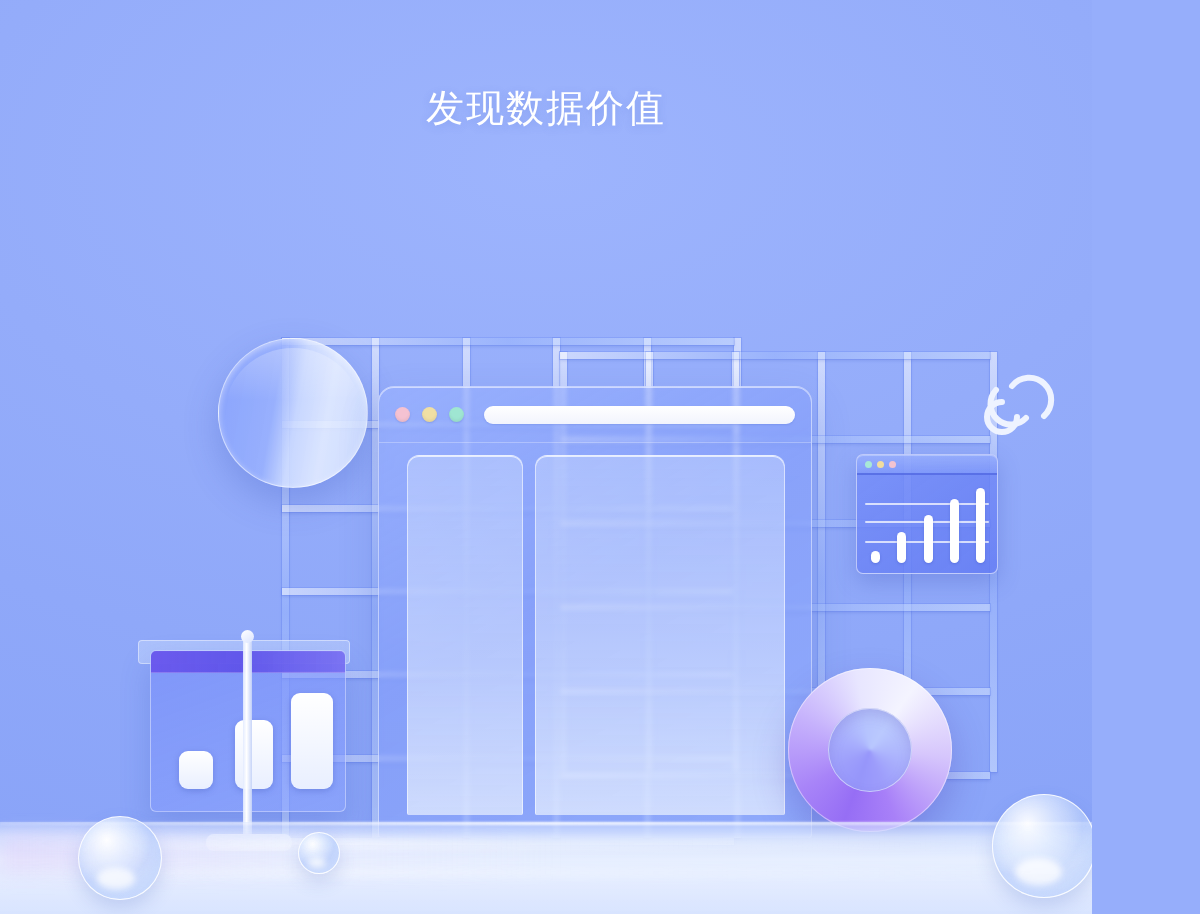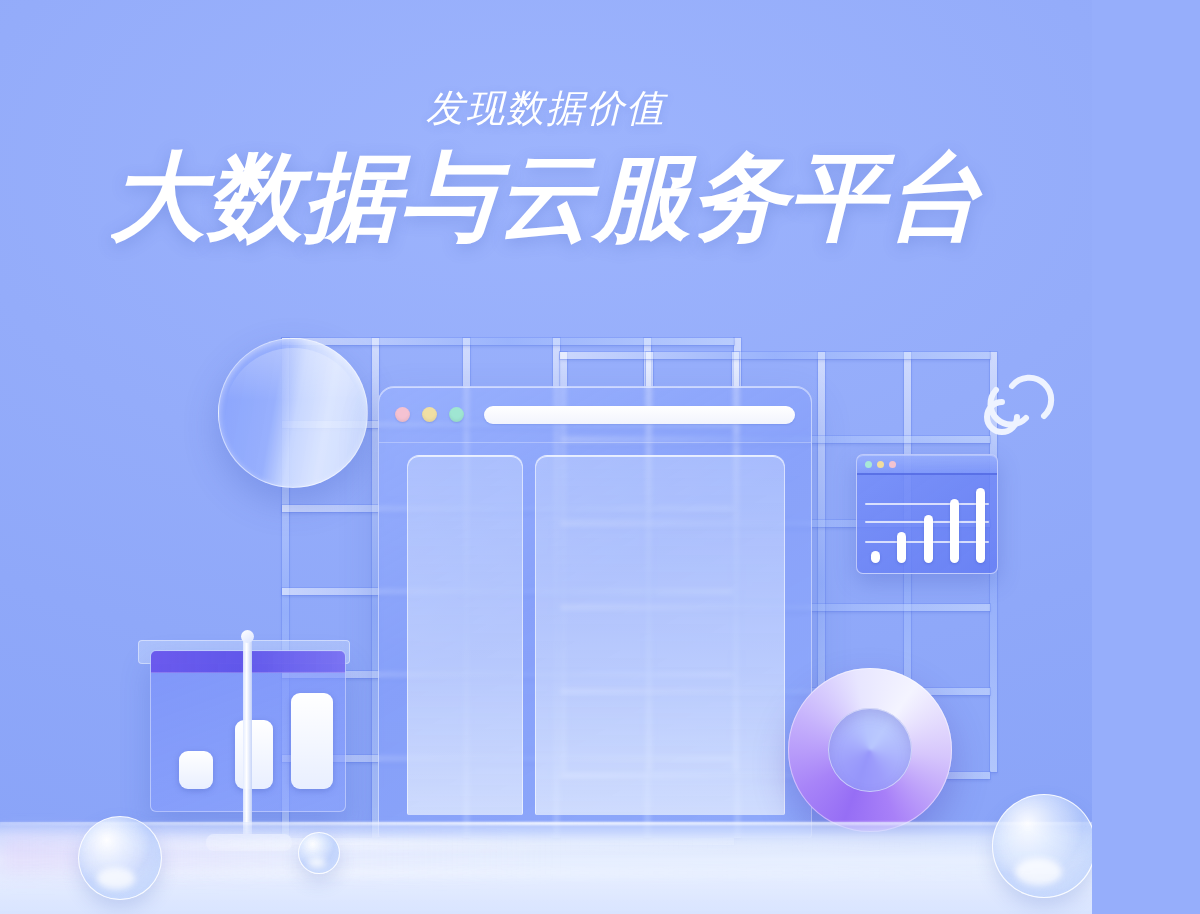--- a/index.html
+++ b/index.html
@@ -8,21 +8,20 @@
     font-family:"Liberation Sans","DejaVu Sans",sans-serif;
     background:#96aefb;
   }
 
   #stage {
     position:relative;
     width:1092px; height:914px;
     overflow:hidden;
     background:
       radial-gradient(120% 80% at 50% 18%, #9db4fd 0%, #94acfa 45%, #8fa8f9 70%, #8aa4f8 100%);
-    font-style: italic;
   }
 
   
   .floor {
     position:absolute; left:0; right:0; bottom:0; height:92px;
     background:
       linear-gradient(to bottom,
         rgba(200,216,255,.55) 0%,
         rgba(222,233,255,.85) 16%,
         rgba(236,243,255,.95) 40%,
@@ -338,16 +337,15 @@
     <div class="floor-streak" style="top:18px"></div>
     <div class="floor-streak" style="top:46px;opacity:.6"></div>
   </div>
 
   <div class="sphere" style="left:78px; top:816px; width:84px; height:84px;"></div>
   <div class="sphere" style="left:298px; top:832px; width:42px; height:42px;"></div>
   <div class="sphere" style="left:992px; top:794px; width:104px; height:104px;"></div>
 
   <div class="textwrap">
     <div class="eyebrow">发现数据价值</div>
-    <div class="maintitle">大数据与云服务平台</div>
   </div>
 
 </div>
 
 </body></html>

